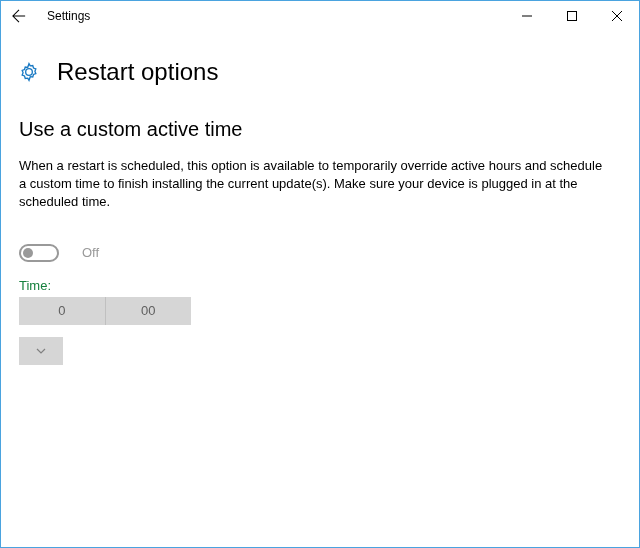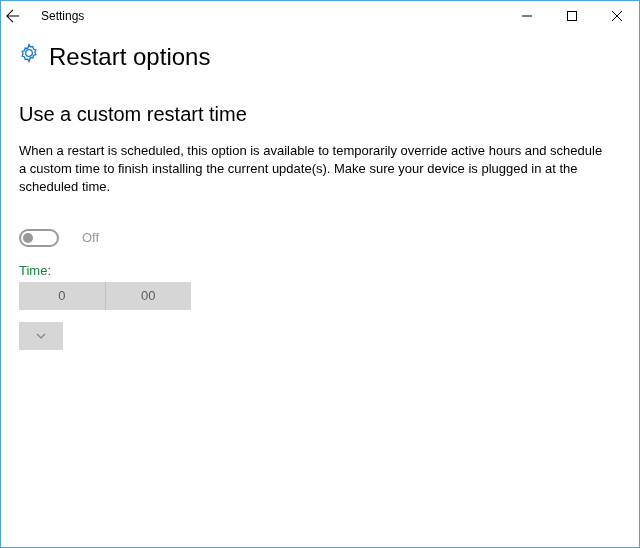--- a/index.html
+++ b/index.html
@@ -12,20 +12,21 @@
       width: 640px;
       height: 548px;
       background: #ffffff;
       border: 1px solid #4aa3df;
       overflow: hidden;
     }
     .titlebar {
       height: 30px;
       display: flex;
       align-items: center;
+      padding-left: 6px;
     }
     .back-btn {
       width: 24px;
       height: 24px;
       display: flex;
       align-items: center;
       justify-content: center;
       cursor: pointer;
     }
     .app-title {
@@ -44,23 +45,24 @@
       display: flex;
       align-items: center;
       justify-content: center;
       cursor: pointer;
     }
     .content {
       padding: 12px 18px 0 18px;
     }
     .page-header {
       display: flex;
-      align-items: flex-start;
-      gap: 10px;
+      align-items: flex-end;
+      gap: 18px;
       margin-bottom: 32px;
+      margin-top: 15px;
     }
     .gear-icon {
       color: #1979c3;
     }
     .page-title {
       font-size: 24px;
       font-weight: 300;
       color: #000;
     }
     .section-title {
@@ -172,21 +174,21 @@
   <div class="page-header">
     <span class="gear-icon">
       <svg width="20" height="20" viewBox="0 0 24 24">
         <path fill="none" stroke="#1979c3" stroke-width="1.6" d="M12 8a4 4 0 1 0 0 8 4 4 0 0 0 0-8z"></path>
         <path fill="none" stroke="#1979c3" stroke-width="1.6" d="M12 2l1.5 2.6 3-0.3 0.9 2.9 2.8 1.1-1.1 2.8 1.1 2.8-2.8 1.1-0.9 2.9-3-0.3L12 22l-1.5-2.6-3 0.3-0.9-2.9-2.8-1.1 1.1-2.8-1.1-2.8 2.8-1.1 0.9-2.9 3 0.3L12 2z"></path>
       </svg>
     </span>
     <h1 class="page-title">Restart options</h1>
   </div>
 
-  <h2 class="section-title">Use a custom restart time</h2>
+  <h2 class="section-title">Use a custom active time</h2>
   <p class="description">When a restart is scheduled, this option is available to temporarily override active hours and schedule a custom time to finish installing the current update(s). Make sure your device is plugged in at the scheduled time.</p>
 
   <div class="toggle-row">
     <div class="toggle">
       <div class="toggle-thumb"></div>
     </div>
     <span class="toggle-label">Off</span>
   </div>
 
   <div class="field-label">Time:</div>

